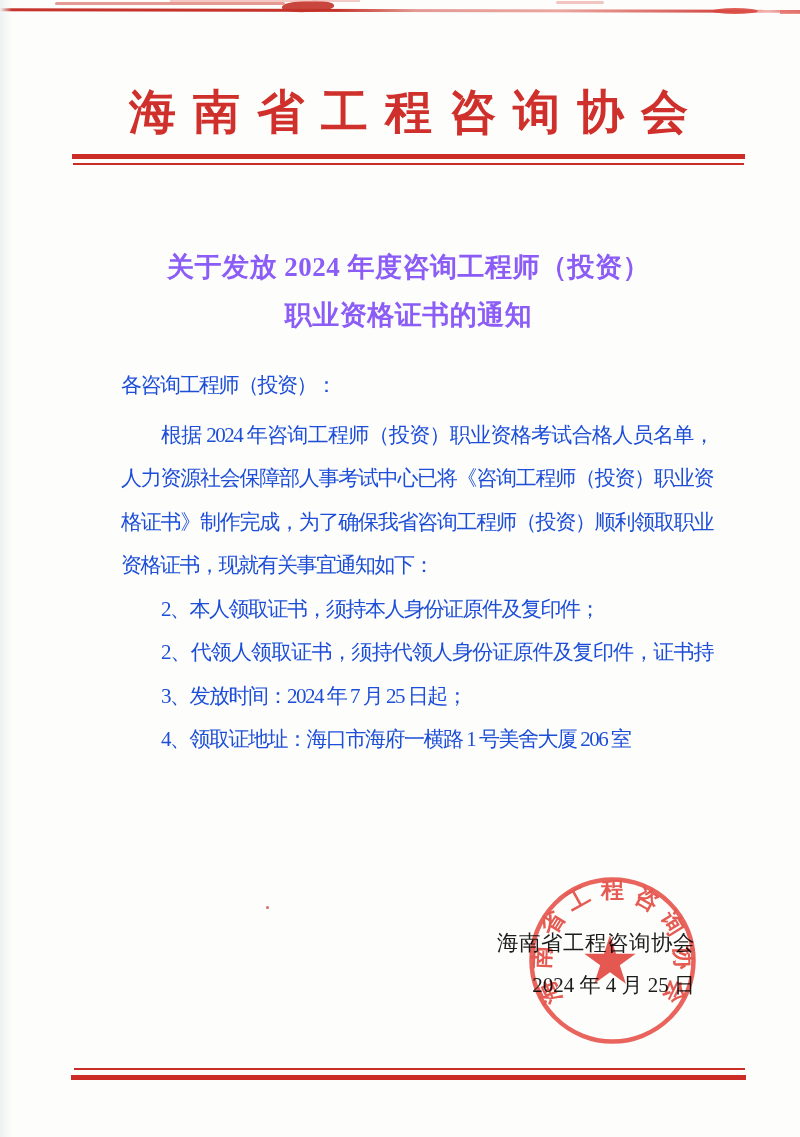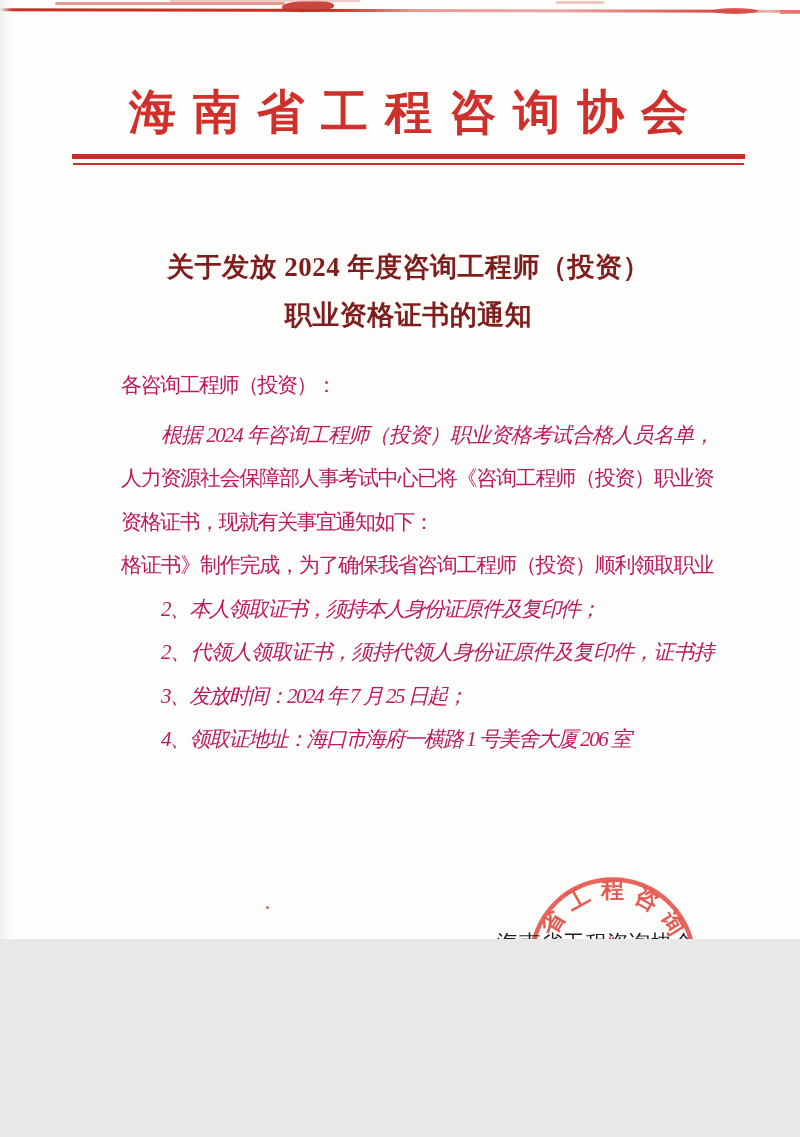--- a/index.html
+++ b/index.html
@@ -2,21 +2,21 @@
 <html><head>
 <meta charset="utf-8">
 <style>
   html,body { margin:0; padding:0; }
   body {
     width:800px; height:1137px;
     font-family:"Liberation Serif","DejaVu Serif",serif;
     background:#e8e8e8;
   }
   .page {
-    position:relative; width:800px; height:939px;
+    position:relative; width:800px; height:1137px;
     background:#fdfdfb; overflow:hidden;
   }
   
   .top-line {
     position:absolute; left:0; top:9px; width:800px; height:3px;
     background:linear-gradient(to right,#c5332a 0%,#c5332a 42%,#e49a94 52%,#eba6a0 70%,#d4504a 89%,#f3b5b0 96%,#d96059 100%);
     transform:rotate(0.12deg);
   }
   .blob-a { position:absolute; left:282px; top:1px; width:52px; height:11px; border-radius:45%; background:#c23228; opacity:.9; transform:rotate(-2deg); }
   .blob-b { position:absolute; left:55px;  top:2px; width:230px; height:3px; border-radius:2px; background:#d24a40; opacity:.55; }
@@ -37,32 +37,32 @@
     letter-spacing:17px; text-indent:17px; white-space:nowrap;
   }
   .rule { position:absolute; background:#cb2d26; }
   .rule-top-thick    { left:72px; top:154px;  width:673px; height:5px; }
   .rule-top-thin     { left:73px; top:163px;  width:671px; height:2px; }
   .rule-bottom-thin  { left:74px; top:1068px; width:671px; height:2px; }
   .rule-bottom-thick { left:71px; top:1075px; width:675px; height:5px; }
   
   .notice-title {
     position:absolute; left:72px; top:243px; width:673px;
-    text-align:center; font-weight:bold; color:#7f1d1d;
+    text-align:center; font-weight:bold; color:#8b5cf6;
     font-size:27px; line-height:48px; letter-spacing:0.5px;
   }
   
   .body-text {
     position:absolute; left:121px; top:364px; width:592px;
-    font-size:21px; letter-spacing:-1.5px; color:#be185d;
+    font-size:21px; letter-spacing:-1.5px; color:#1d4ed8;
   }
   .body-line { height:43.5px; line-height:43.5px; white-space:nowrap; }
   .body-line:nth-child(2) { margin-top:6px; }
   .body-line.just { white-space:normal; text-align:justify; text-align-last:justify; }
-  .body-line.ind2 { padding-left:40px;font-style:italic; }
+  .body-line.ind2 { padding-left:40px; }
   .body-line.ind4 { padding-left:80px; }
   
   .signature {
     position:absolute; right:105px; top:930px; width:260px;
     text-align:right; color:#1c1c1c;
   }
   .sig-org  { font-size:21.5px; line-height:26px; letter-spacing:0.5px; white-space:nowrap; }
   .sig-date { font-size:21px;  line-height:26px; margin-top:16px; white-space:nowrap; }
   
   .seal {
@@ -95,22 +95,22 @@
 
   <div class="notice-title">
     <div>关于发放 2024 年度咨询工程师（投资）</div>
     <div>职业资格证书的通知</div>
   </div>
 
   <div class="body-text" id="body-text">
       <div class="body-line">各咨询工程师（投资）：</div>
       <div class="body-line just ind2">根据 2024 年咨询工程师（投资）职业资格考试合格人员名单，</div>
       <div class="body-line just">人力资源社会保障部人事考试中心已将《咨询工程师（投资）职业资</div>
+      <div class="body-line just">格证书》制作完成，为了确保我省咨询工程师（投资）顺利领取职业</div>
       <div class="body-line">资格证书，现就有关事宜通知如下：</div>
-      <div class="body-line just">格证书》制作完成，为了确保我省咨询工程师（投资）顺利领取职业</div>
       <div class="body-line ind2">2、本人领取证书，须持本人身份证原件及复印件；</div>
       <div class="body-line just ind2">2、代领人领取证书，须持代领人身份证原件及复印件，证书持</div>
       <div class="body-line ind2">3、发放时间：2024 年 7 月 25 日起；</div>
       <div class="body-line ind2">4、领取证地址：海口市海府一横路 1 号美舍大厦 206 室</div>
     </div>
 
   <div class="signature">
     <div class="sig-org">海南省工程咨询协会</div>
     <div class="sig-date">2024 年 4 月 25 日</div>
   </div>

